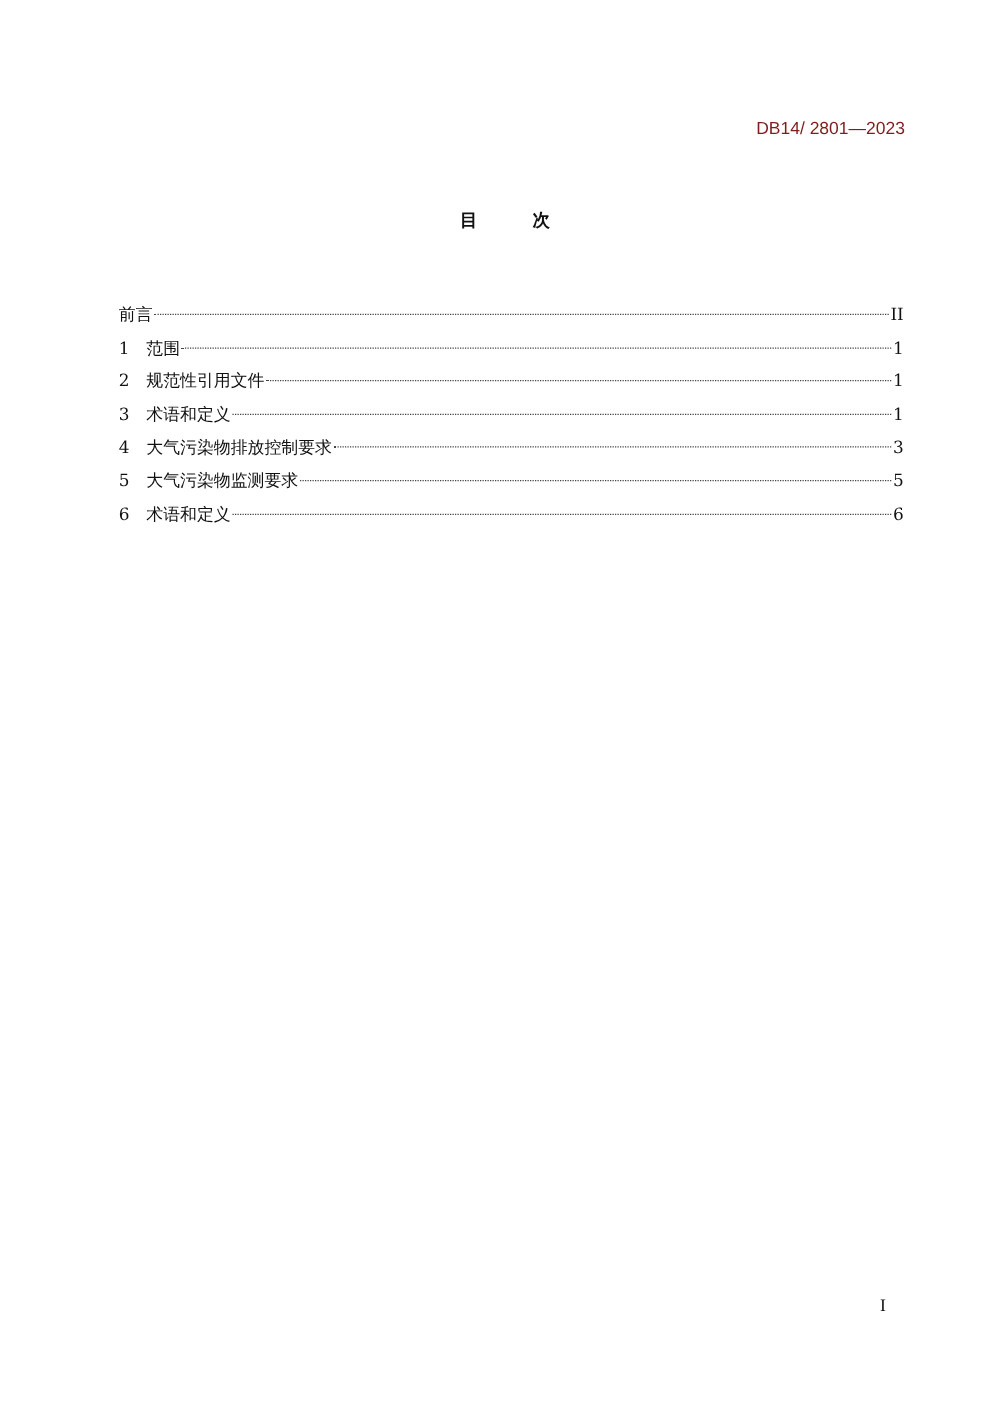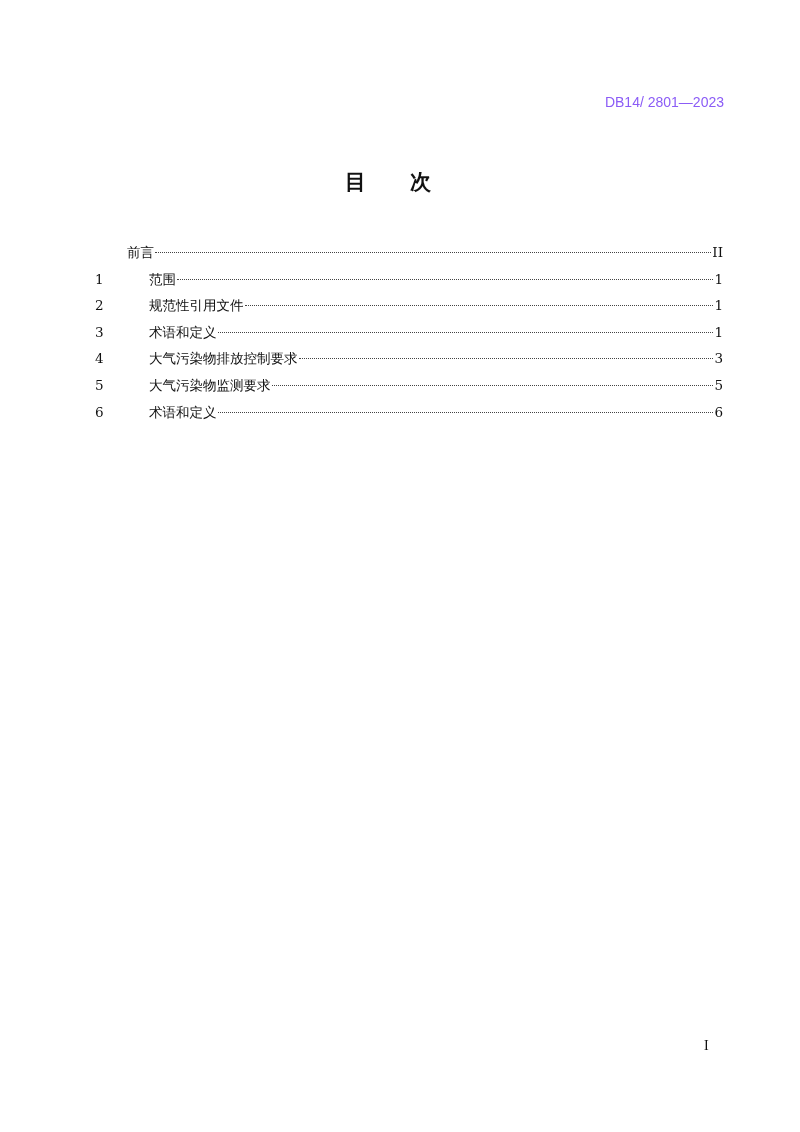--- a/index.html
+++ b/index.html
@@ -1,37 +1,38 @@
 <!DOCTYPE html>
 <html><head>
   <meta charset="utf-8">
   <style>
     html, body { margin: 0; padding: 0; background: #ffffff; }
     body { width: 800px; height: 1132px; position: relative; overflow: hidden; color: #111; }
     .header-code {
       position: absolute; top: 94px; right: 76px;
       font-family: "Liberation Sans", "DejaVu Sans", sans-serif;
-      font-size: 14px; color: #8b5cf6;
+      font-size: 14px; color: #7f1d1d;
     }
     .title {
       position: absolute; top: 168px; left: 0; width: 776px; text-align: center;
-      font-family: "DejaVu Sans", sans-serif; font-size: 21px; font-weight: bold;
+      font-family: "DejaVu Sans", sans-serif; font-size: 14px; font-weight: bold;
       letter-spacing: 0;
+      padding-left: 16px;
     }
     .title span { display: inline-block; }
     .title .gap { width: 44px; }
     .toc {
       position: absolute; top: 242px; left: 95px; width: 628px;
       font-family: "DejaVu Serif", "Liberation Serif", serif; font-size: 13.5px;
     }
     .toc-row {
       display: flex; align-items: baseline; height: 26.6px; line-height: 20px;
     }
     .toc-num { display: inline-block; width: 22px; flex: none; }
-    .toc-label { flex: none; white-space: nowrap; margin-left: 32px; }
+    .toc-label { flex: none; white-space: nowrap; }
     .toc-appendix-gap { display: inline-block; width: 18px; }
     .toc-dots {
       flex: 1 1 auto; margin: 0 1px; border-bottom: 1.5px dotted #444;
       position: relative; top: -4px; height: 0;
     }
     .toc-page { flex: none; text-align: left; }
     .page-number {
       position: absolute; top: 1038px; left: 704px;
       font-family: "Liberation Serif", serif; font-size: 14px;
     }

